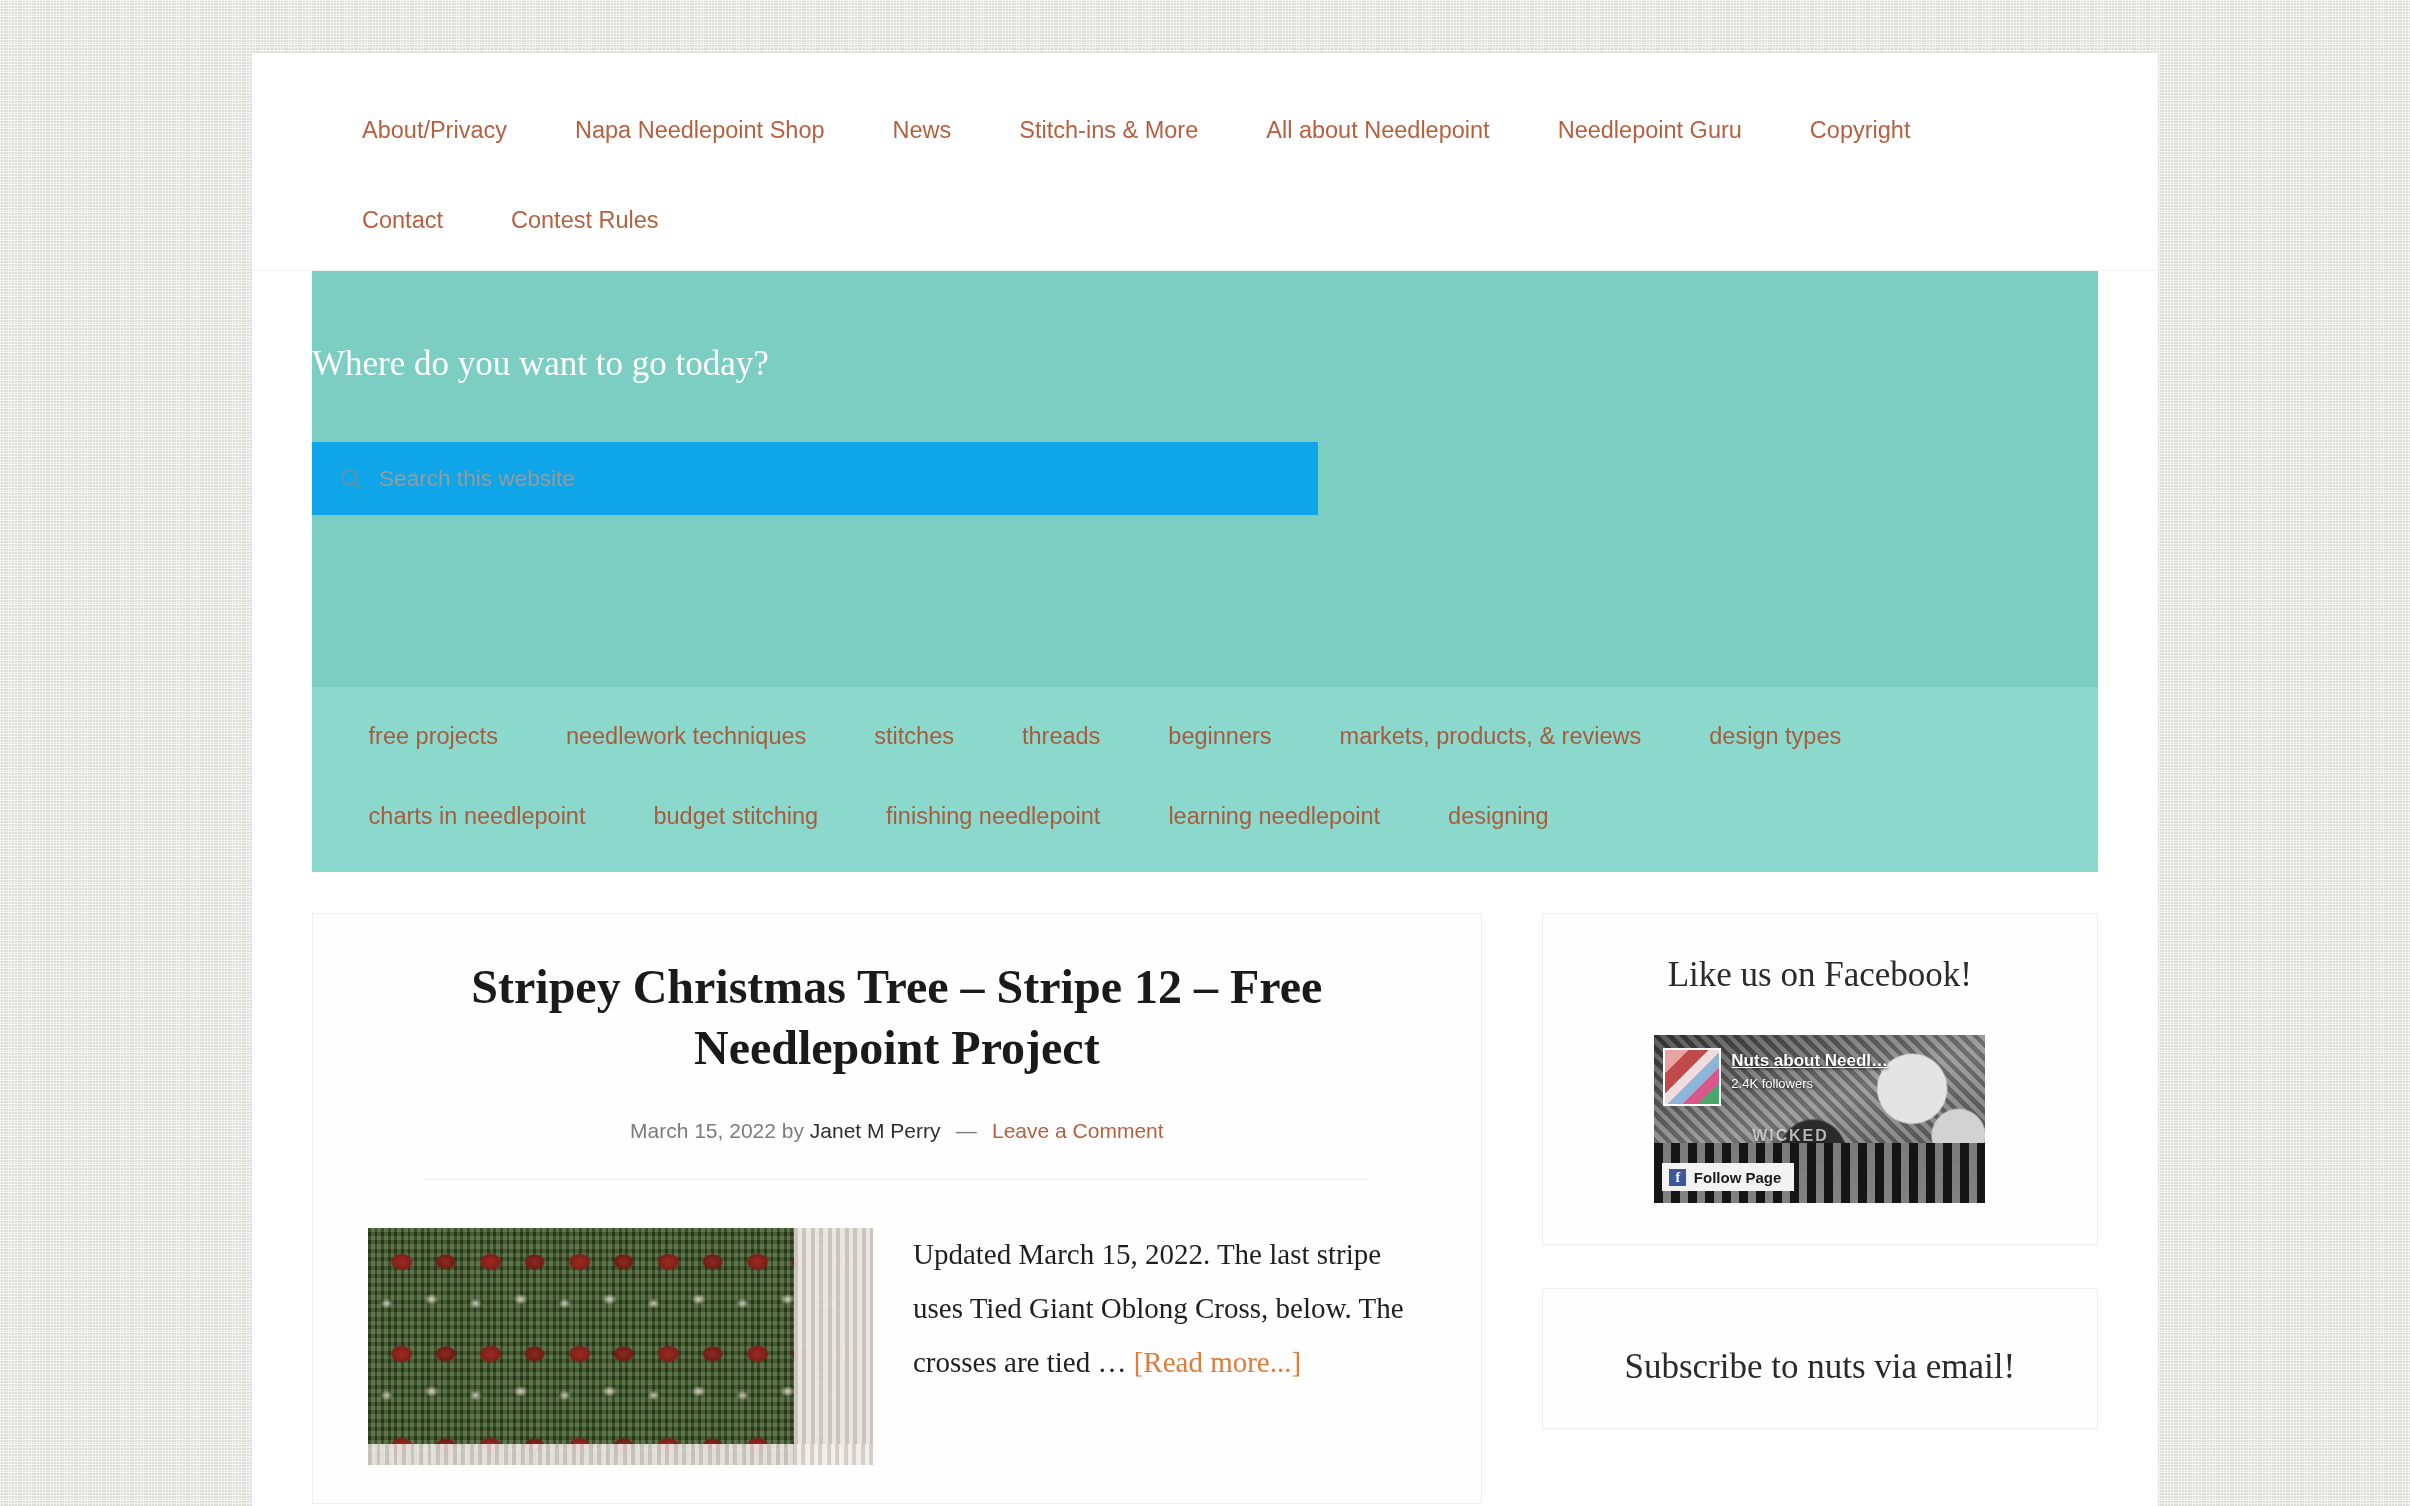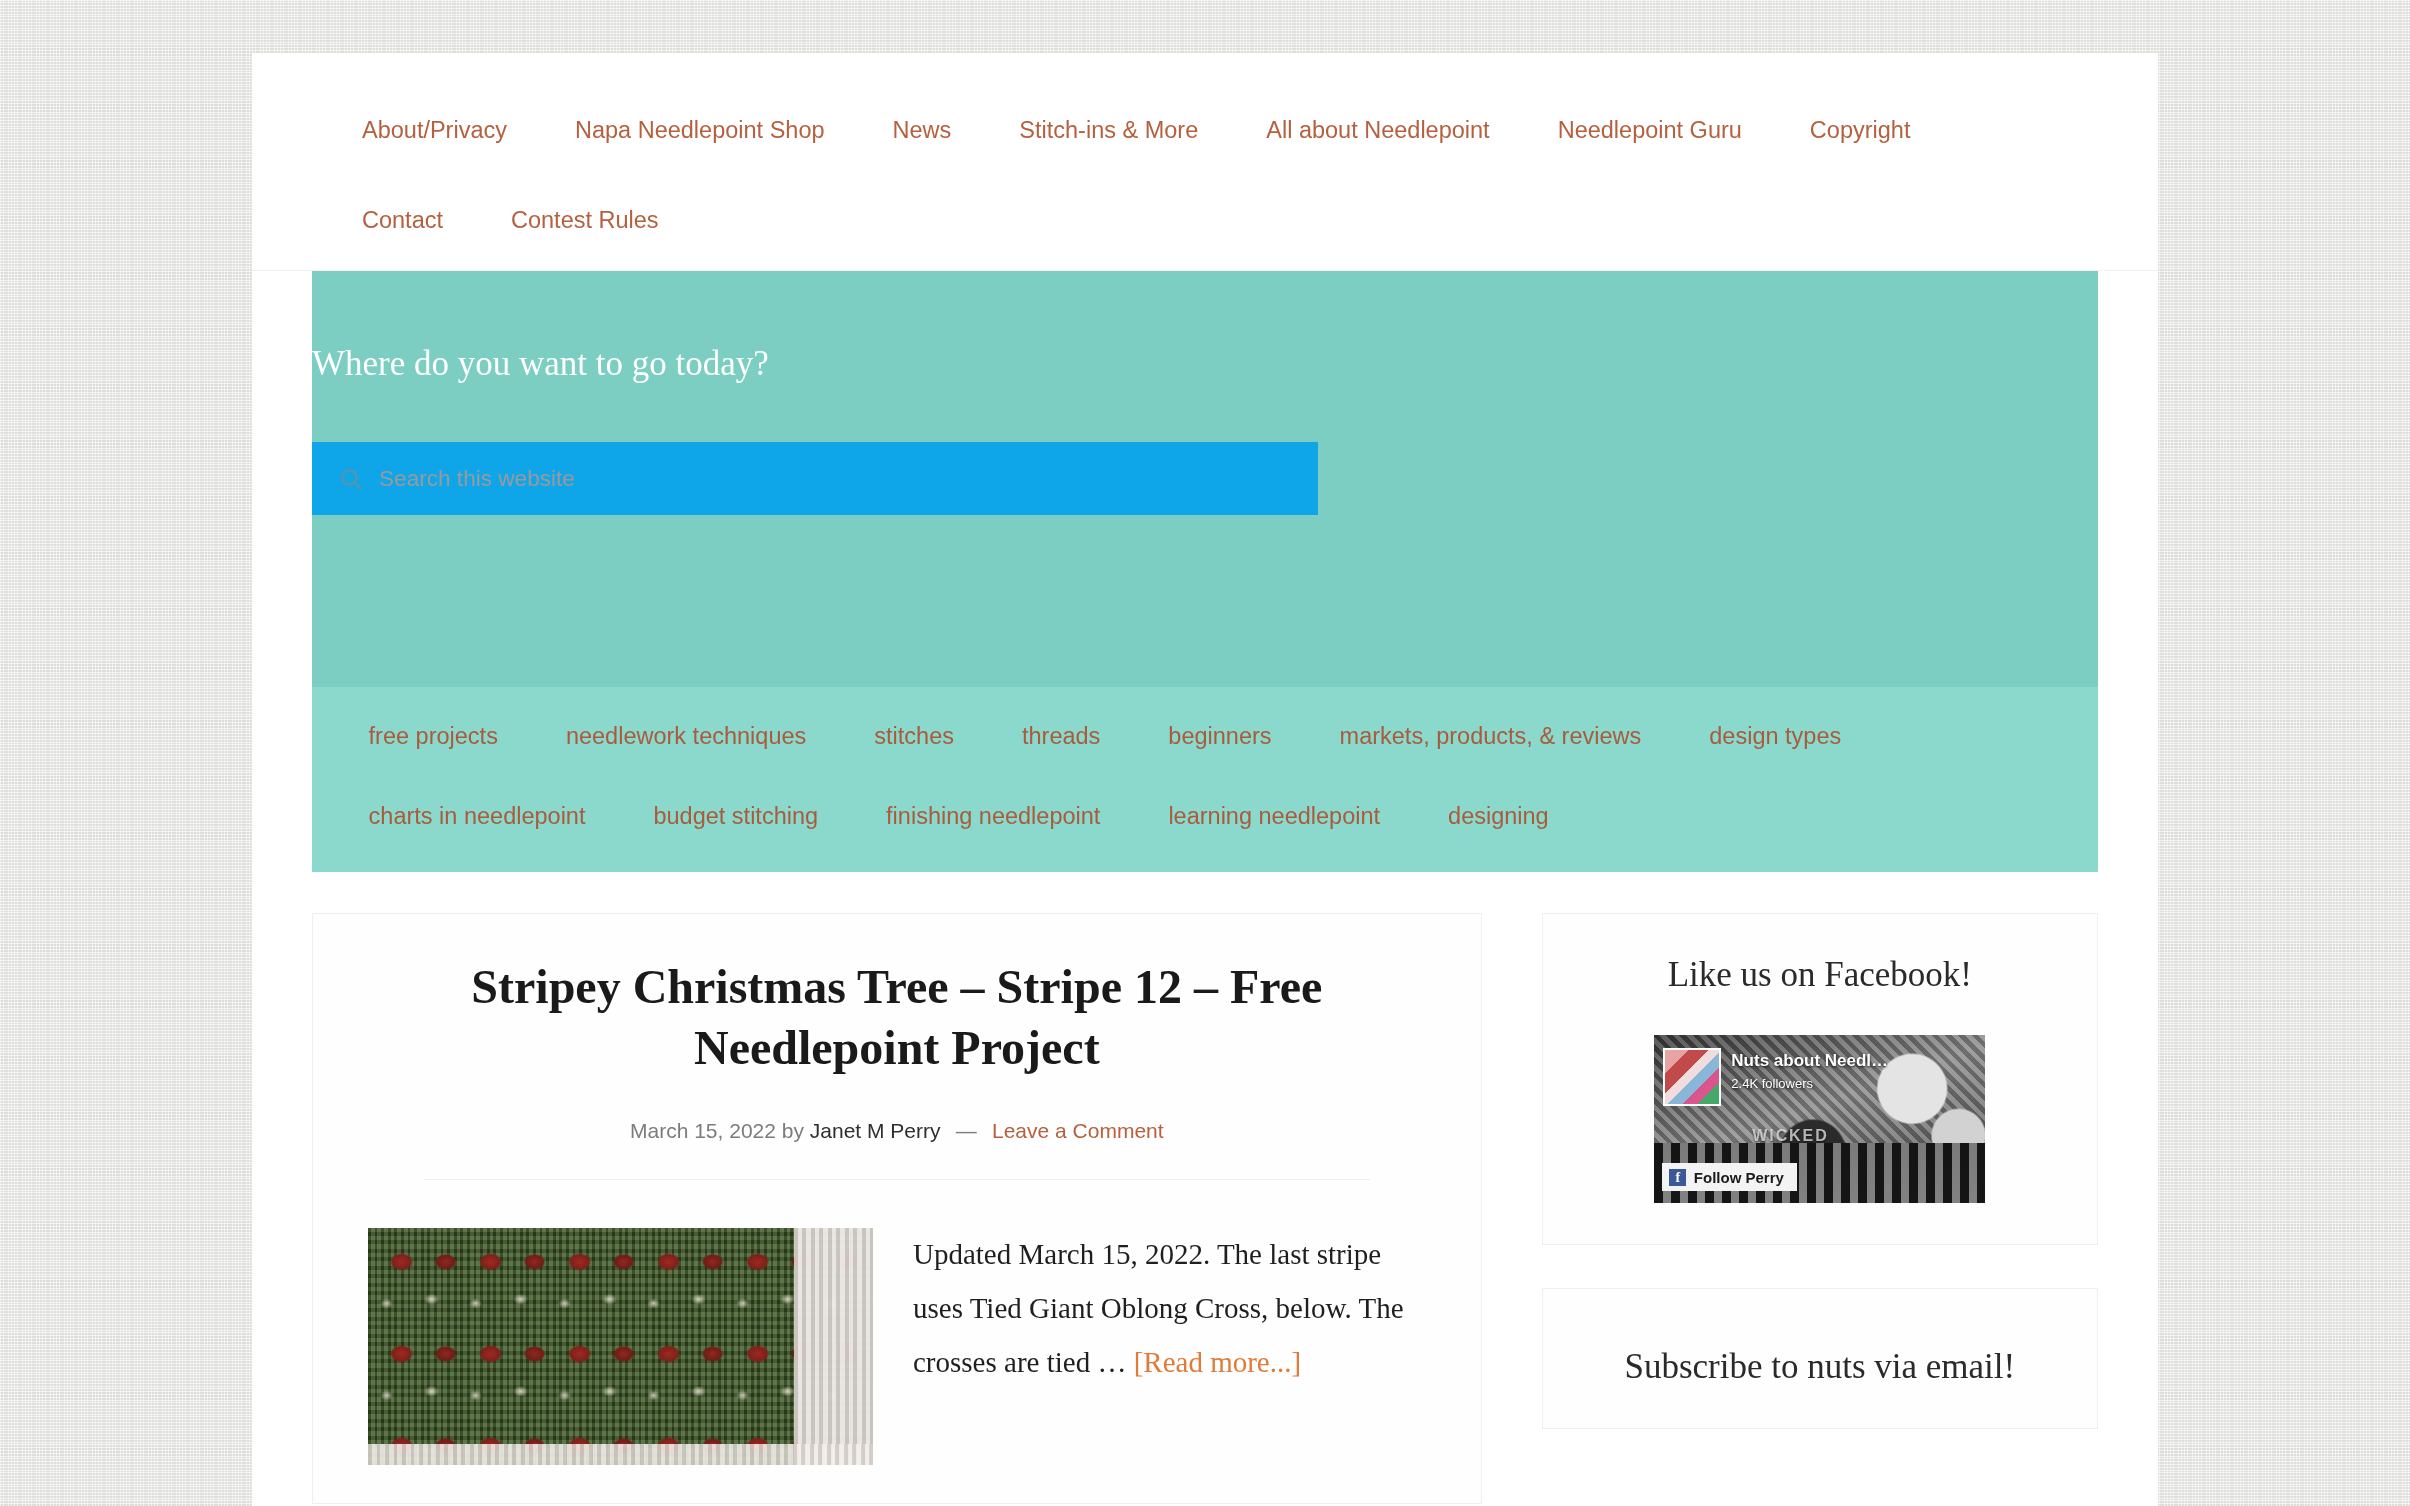--- a/index.html
+++ b/index.html
@@ -287,20 +287,21 @@
     background-blend-mode: normal, overlay;
   }
   .fb-name {
     position: absolute;
     left: 77px; top: 16px;
     color: #ffffff;
     font-size: 17px;
     font-weight: bold;
     text-shadow: 0 0.9px 2.8px rgba(0,0,0,0.9);
     white-space: nowrap;
+    text-decoration: underline;
   }
   .fb-followers {
     position: absolute;
     left: 77px; top: 41px;
     color: #ffffff;
     font-size: 13px;
     text-shadow: 0 0.9px 2.8px rgba(0,0,0,0.9);
   }
   .fb-wicked {
     position: absolute;
@@ -436,21 +437,21 @@
 
           <div class="fb-embed">
             <div class="fb-cover"></div>
             <div class="fb-cover-dark"></div>
             <div class="fb-wicked">WICKED</div>
             <div class="fb-avatar"></div>
             <div class="fb-name">Nuts about Needl…</div>
             <div class="fb-followers">2.4K followers</div>
             <div class="fb-follow-btn">
               <span class="fb-f">f</span>
-              <span class="fb-follow-label">Follow Perry</span>
+              <span class="fb-follow-label">Follow Page</span>
             </div>
           </div>
         </div>
       </section>
 
       <section class="card widget widget-sub">
         <div class="widget-inner">
           <h3 class="widget-title">Subscribe to nuts via email!</h3>
         </div>
       </section>

